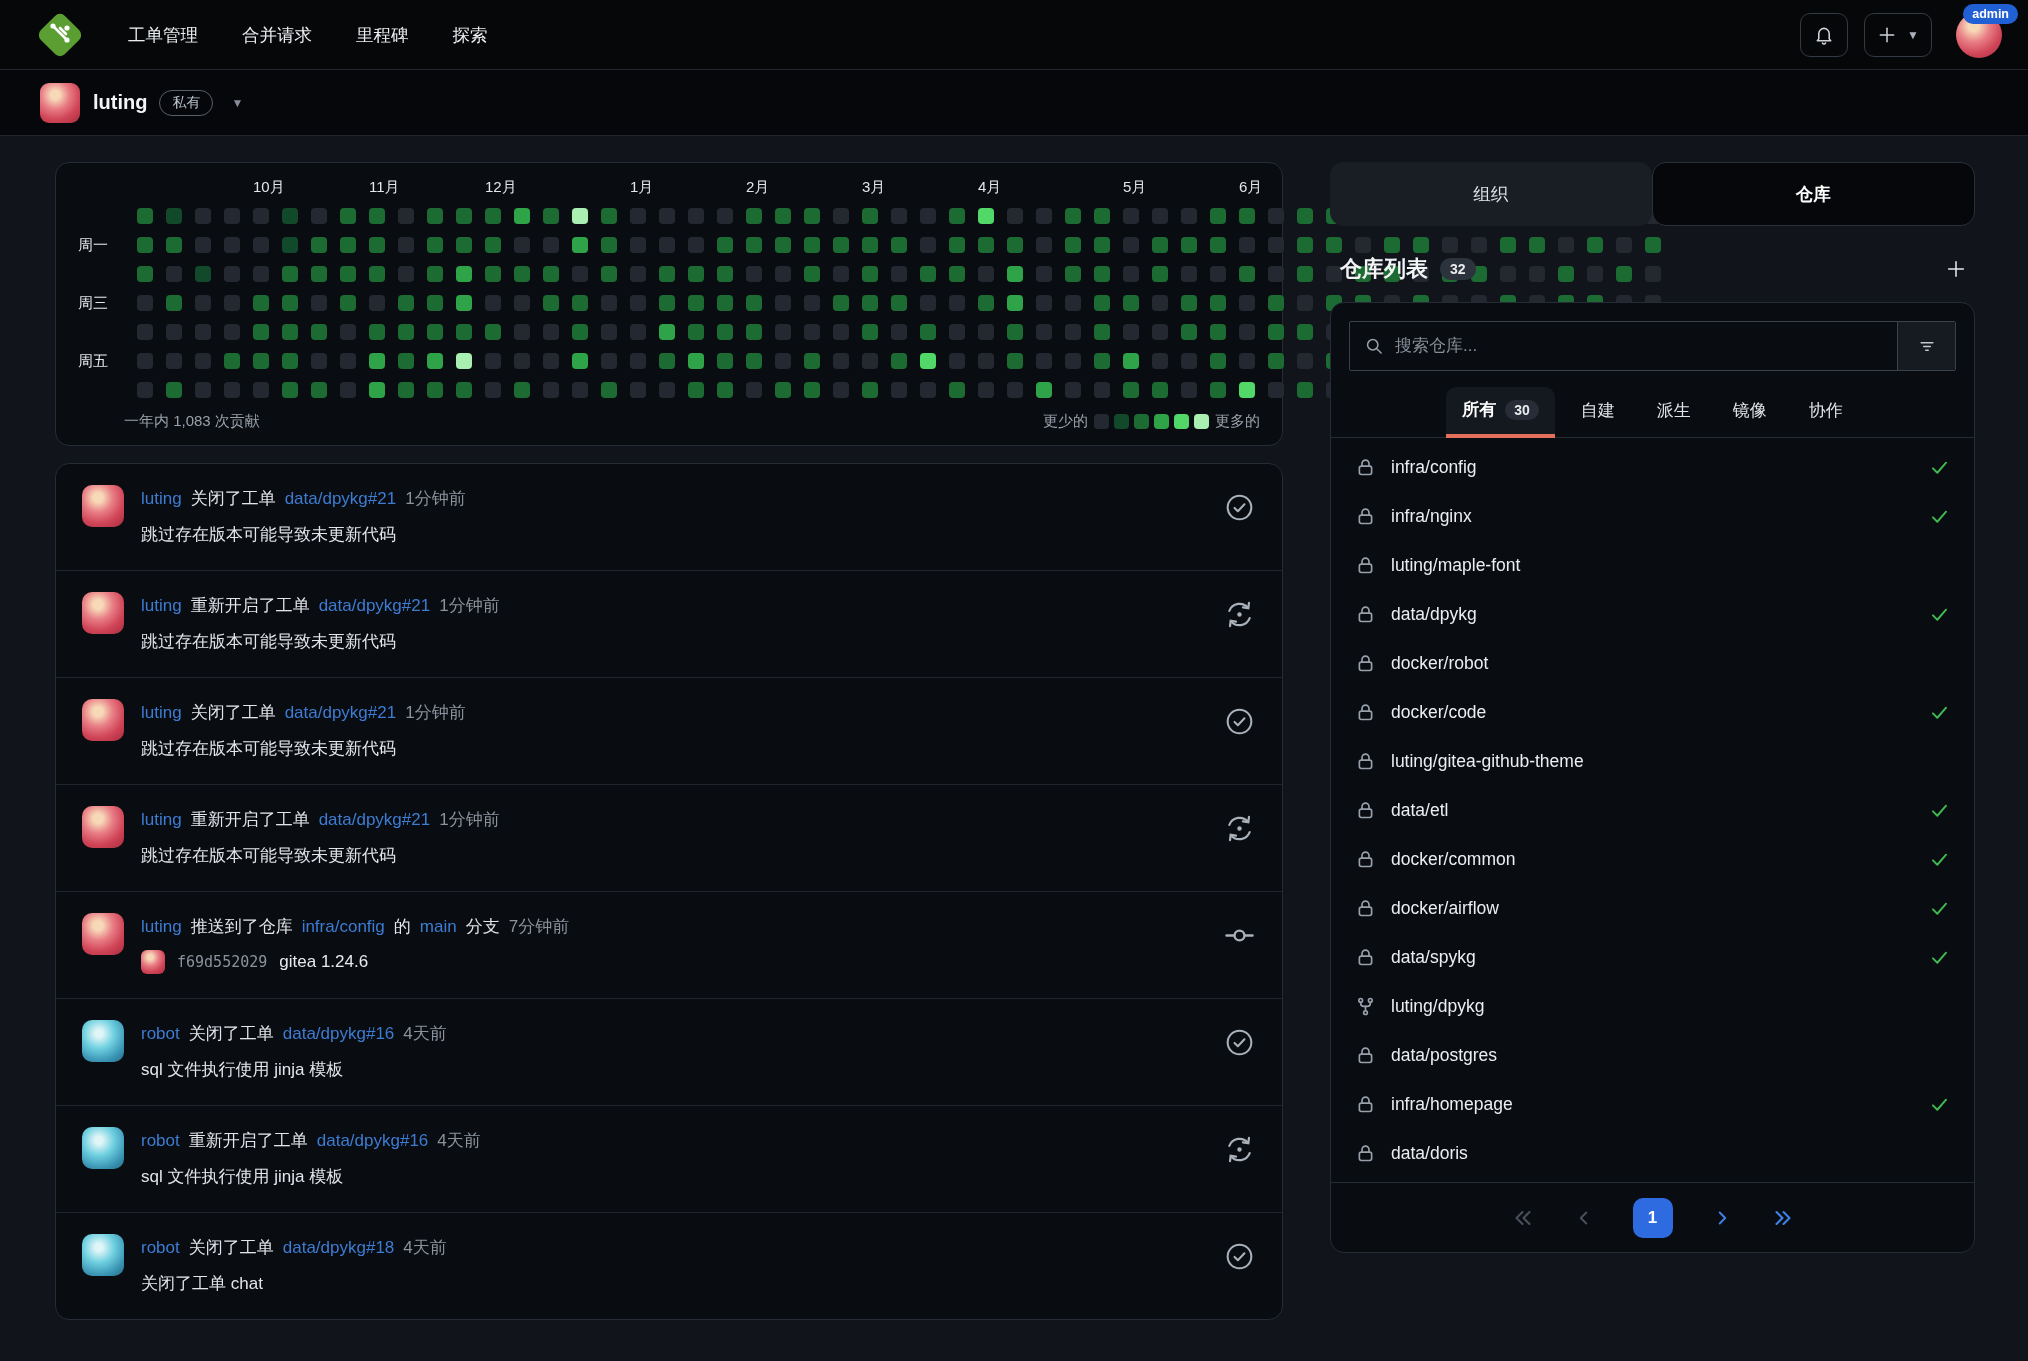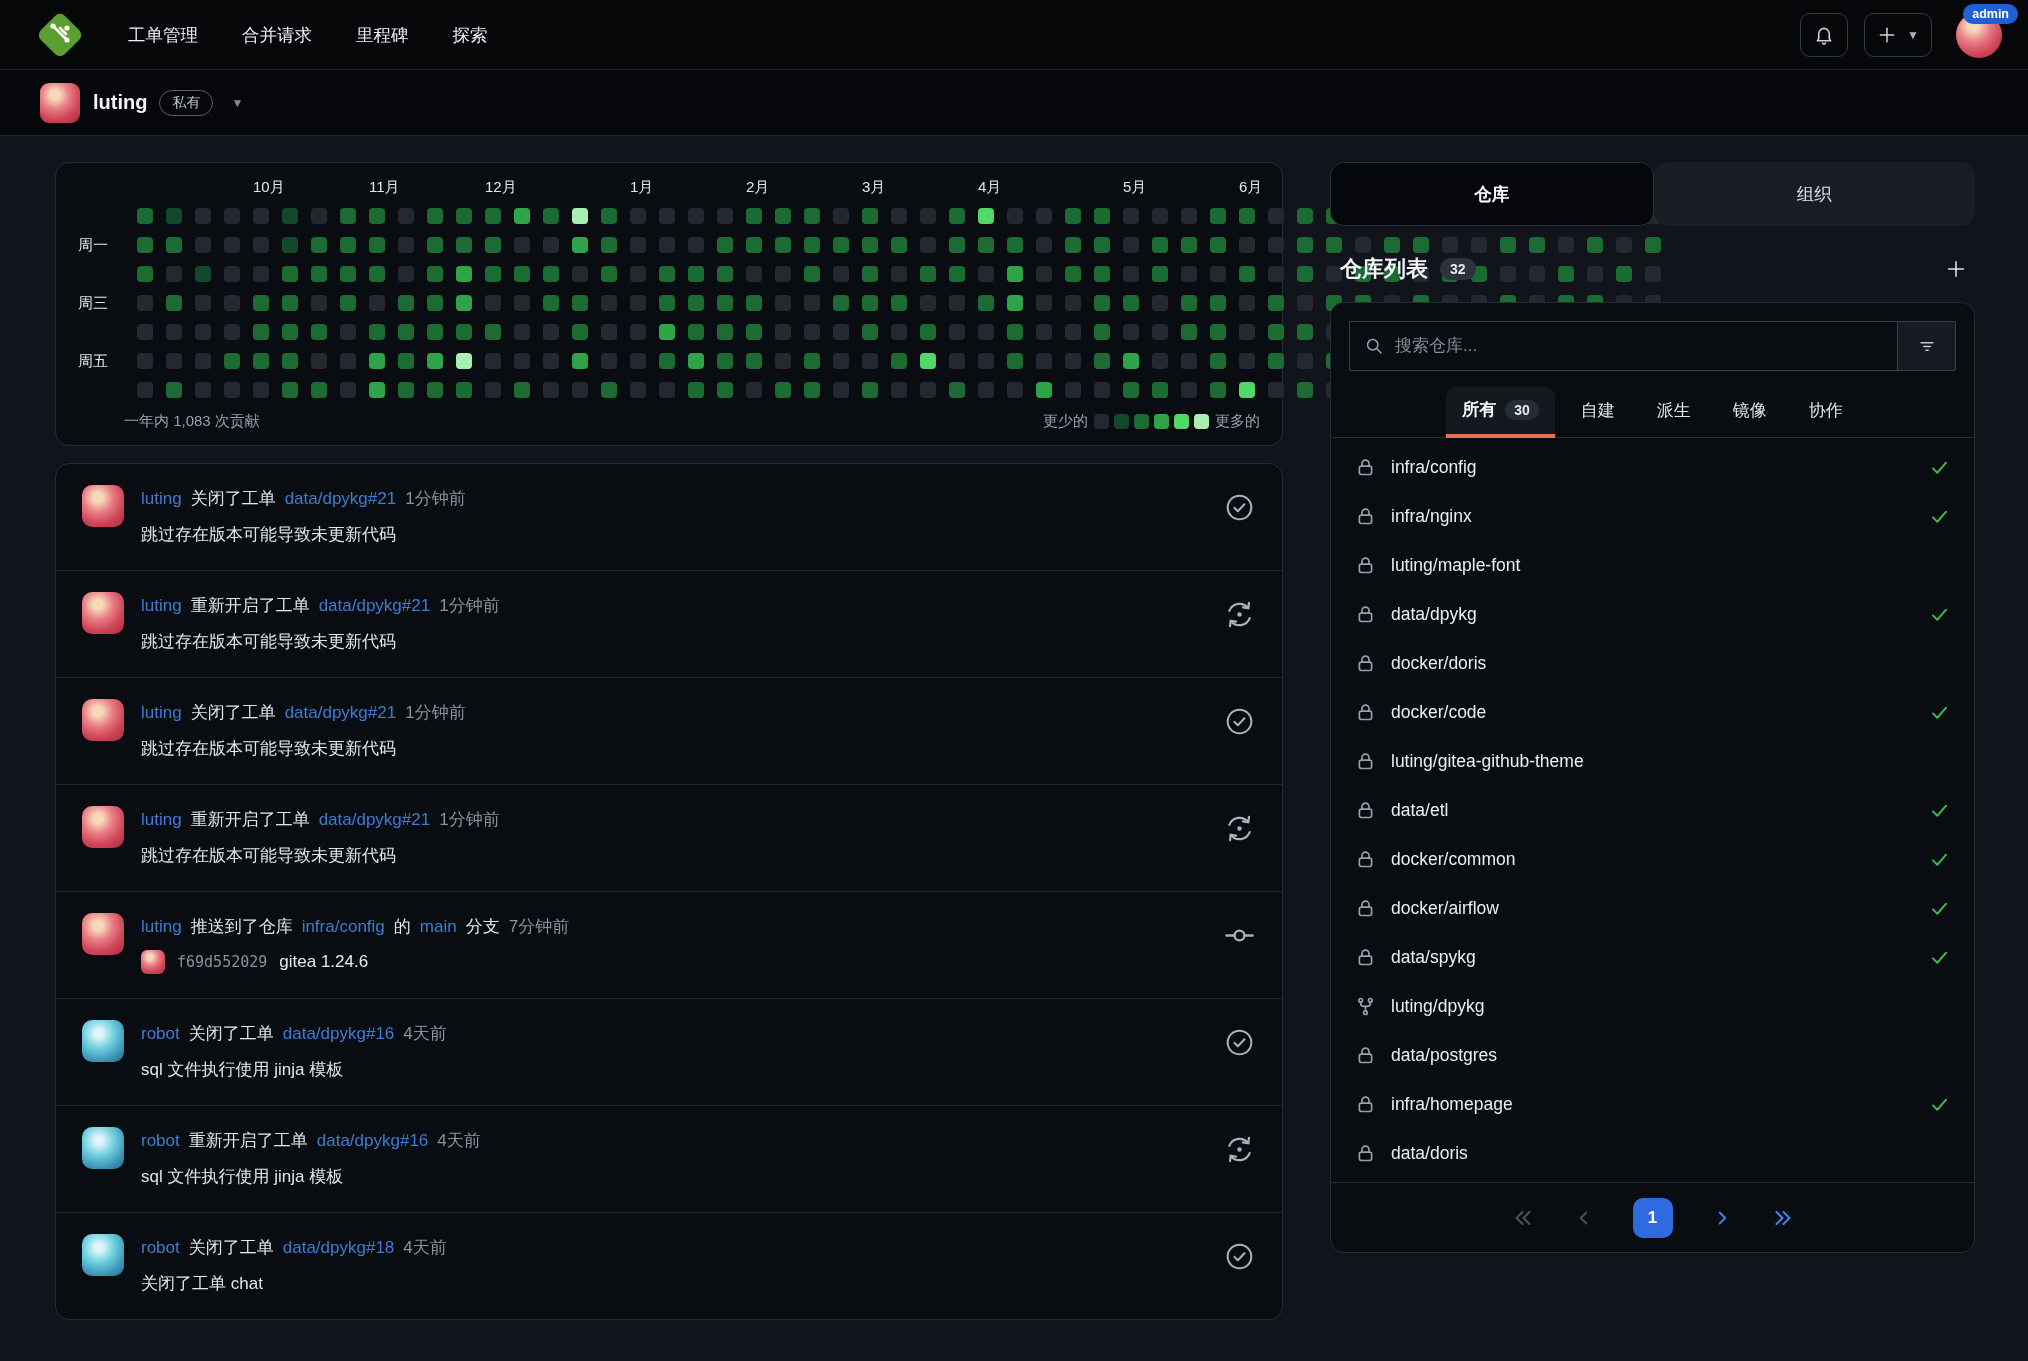--- a/index.html
+++ b/index.html
@@ -771,22 +771,22 @@
               <circle cx="12" cy="12" r="8.6"></circle>
               <path d="M8.4 12.3l2.4 2.4 4.8-5"></path>
             </svg>
           </div>
         </div>
       </div>
   </div>
 
   <div class="side-col">
     <div class="side-tabs" id="side-tabs">
+        <div class="side-tab">组织</div>
         <div class="side-tab active">仓库</div>
-        <div class="side-tab">组织</div>
       </div>
 
     <div class="side-heading">
       <span class="side-heading-title">仓库列表</span>
       <span class="count-badge">32</span>
       <span class="add-btn">
         <svg width="22" height="22" viewBox="0 0 24 24" stroke="currentColor" stroke-width="1.7" stroke-linecap="round">
           <line x1="12" y1="4" x2="12" y2="20"></line>
             <line x1="4" y1="12" x2="20" y2="12"></line>
         </svg>
@@ -881,21 +881,21 @@
               </svg>
             </span>
           </div>
           <div class="repo-row">
             <span class="repo-icon">
               <svg width="21" height="21" viewBox="0 0 24 24" fill="none" stroke="currentColor" stroke-width="1.9" stroke-linejoin="round">
                 <rect x="5" y="10.5" width="14" height="9.5" rx="2.2"></rect>
                 <path d="M8 10.5V7.5a4 4 0 0 1 8 0v3"></path>
               </svg>
             </span>
-            <span class="repo-name">docker/doris</span>
+            <span class="repo-name">docker/robot</span>
           </div>
           <div class="repo-row">
             <span class="repo-icon">
               <svg width="21" height="21" viewBox="0 0 24 24" fill="none" stroke="currentColor" stroke-width="1.9" stroke-linejoin="round">
                 <rect x="5" y="10.5" width="14" height="9.5" rx="2.2"></rect>
                 <path d="M8 10.5V7.5a4 4 0 0 1 8 0v3"></path>
               </svg>
             </span>
             <span class="repo-name">docker/code</span>
             <span class="repo-check">

